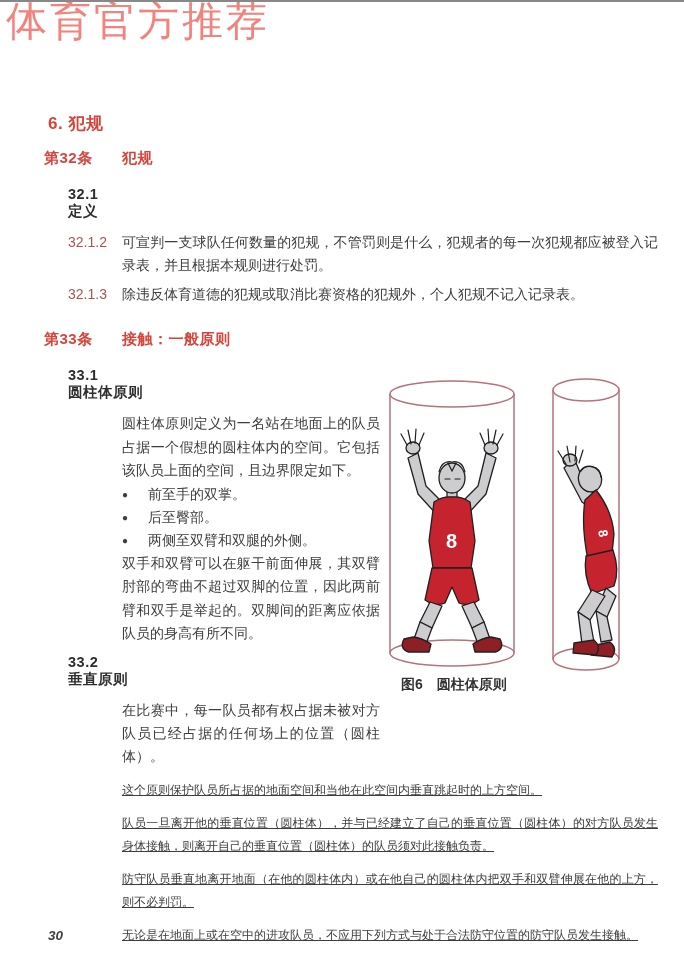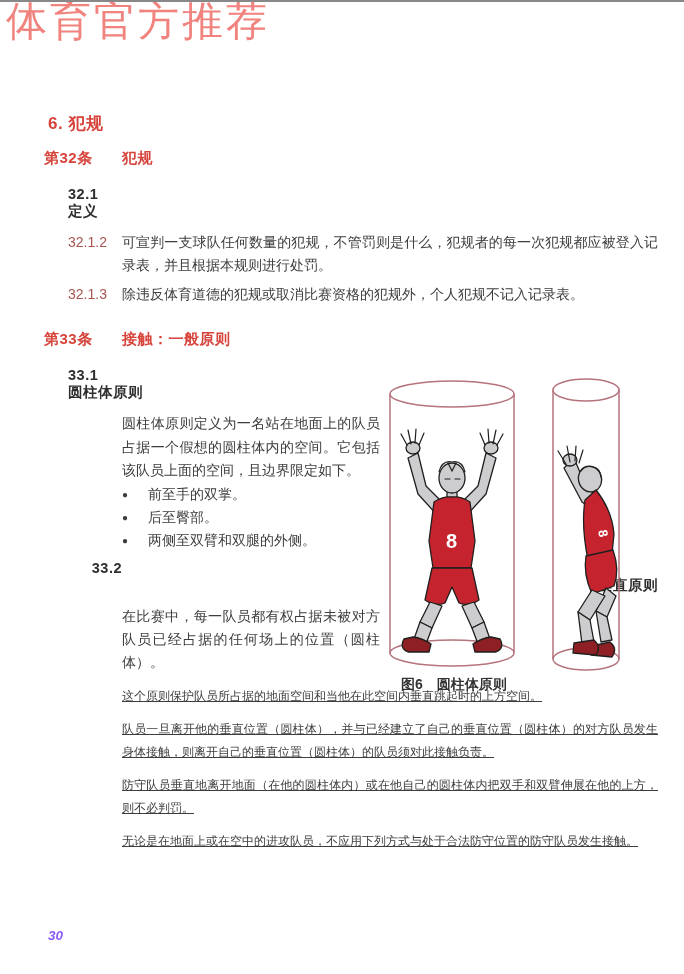--- a/index.html
+++ b/index.html
@@ -17,21 +17,21 @@
   .content { position:absolute; top:110px; left:0; width:684px; }
 
   .sec-title { margin:0 0 14px 48px; font-size:17px; font-weight:700; color:#d6443c; letter-spacing:.5px; }
 
   .art-row { display:flex; margin:0 26px 14px 44px; font-size:15px; font-weight:700; color:#d6443c; letter-spacing:.5px; }
   .art-row .num { width:78px; flex:none; }
   .art-row.mt { margin-top:24px; }
 
   .sub-row { display:flex; margin:18px 26px 10px 68px; font-size:14.5px; font-weight:700; color:#2e2e2e; letter-spacing:.5px;flex-direction:column; }
   .sub-row .num { width:54px; flex:none; }
-  .sub-row.tight { margin-top:8px;text-align:right; }
+  .sub-row.tight { margin-top:8px; }
 
   .item-row { display:flex; margin:0 26px 6px 68px; font-size:14px; line-height:23px; }
   .item-row .num { width:54px; flex:none; color:#a85550; }
   .item-row .txt { flex:1; text-align:justify; color:#3d3d3d; }
 
   .narrow { width:258px; margin-left:122px; font-size:14px; color:#3d3d3d; }
   .narrow p { margin:0; line-height:23.5px; text-align:justify; }
   .bullet-row { display:flex; line-height:23px; }
   .bullet-row .dot { width:26px; flex:none; font-size:10px; line-height:23px; }
 
@@ -42,21 +42,21 @@
   .fig-art { display:block; }
   .cyl { fill:none; stroke:#b5737b; stroke-width:1.5; }
   .ln  { stroke:#b5737b; stroke-width:1.5; }
   .skin { fill:#cdcdcf; stroke:#1f1f1f; stroke-width:1.3; stroke-linejoin:round; }
   .red  { fill:#c5242e; stroke:#1f1f1f; stroke-width:1.3; stroke-linejoin:round; }
   .shoe { fill:#8e2025; stroke:#1f1f1f; stroke-width:1.3; stroke-linejoin:round; }
   .ink  { fill:none; stroke:#1f1f1f; stroke-width:1.2; stroke-linecap:round; }
   .jersey-num { font-family:"Liberation Sans",sans-serif; font-weight:700; fill:#ffffff; }
   .fig-caption { margin-top:4px; display:flex; gap:14px; font-size:14px; font-weight:700; color:#333333;padding-left:15px; }
 
-  .page-num { position:absolute; left:48px; top:926px; font-size:13.5px; font-style:italic; font-weight:700; color:#8b5cf6; }
+  .page-num { position:absolute; left:48px; top:926px; font-size:13.5px; font-style:italic; font-weight:700; color:#404040; }
 </style>
 </head>
 <body>
 
 <div class="page">
 
   <div class="watermark">体育官方推荐</div>
 
   <div class="content">
 
@@ -98,20 +98,21 @@
         <span>前至手的双掌。</span>
       </div>
       <div class="bullet-row">
         <span class="dot">●</span>
         <span>后至臀部。</span>
       </div>
       <div class="bullet-row">
         <span class="dot">●</span>
         <span>两侧至双臂和双腿的外侧。</span>
       </div>
+      <p>双手和双臂可以在躯干前面伸展，其双臂肘部的弯曲不超过双脚的位置，因此两前臂和双手是举起的。双脚间的距离应依据队员的身高有所不同。</p>
     </div>
 
     <div class="sub-row tight">
       <span class="num">33.2</span>
       <span class="ttl">垂直原则</span>
     </div>
 
     <p class="p-narrow">在比赛中，每一队员都有权占据未被对方队员已经占据的任何场上的位置（圆柱体）。</p>
     <p class="p-wide">这个原则保护队员所占据的地面空间和当他在此空间内垂直跳起时的上方空间。</p>
     <p class="p-wide">队员一旦离开他的垂直位置（圆柱体），并与已经建立了自己的垂直位置（圆柱体）的对方队员发生身体接触，则离开自己的垂直位置（圆柱体）的队员须对此接触负责。</p>

